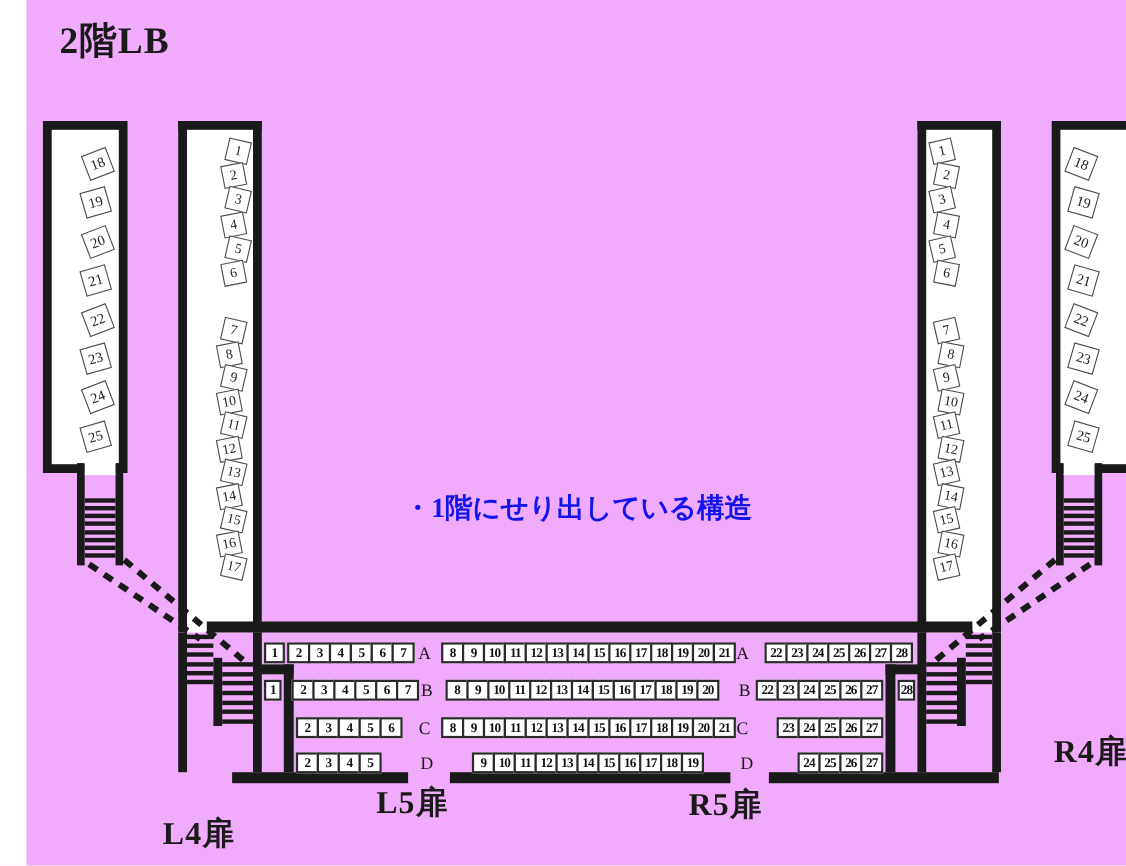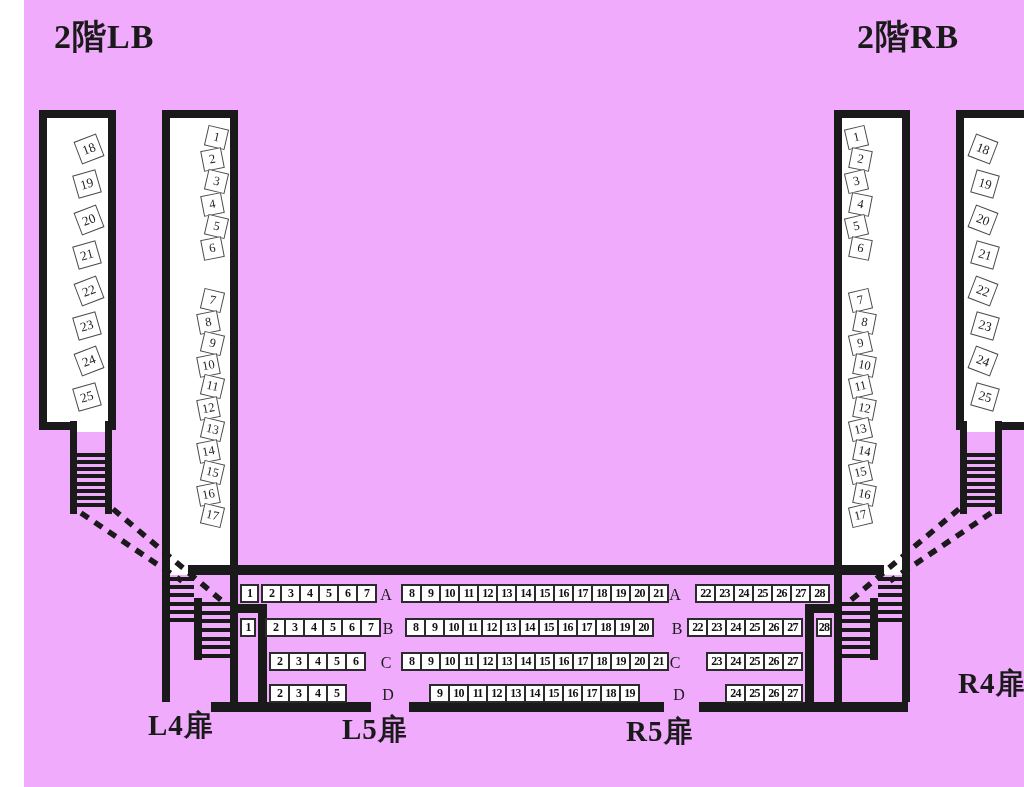--- a/index.html
+++ b/index.html
@@ -26,21 +26,20 @@
   .door{position:absolute;font-size:29px;font-weight:600;letter-spacing:1px;color:#1a1a1a;}
   .notes{position:absolute;color:#1313ee;font-size:25px;font-weight:bold;line-height:34px;}
   svg.overlay{position:absolute;left:0;top:0;pointer-events:none;}
 </style>
 </head>
 <body>
 
 <div class="canvas">
 
   <div class="title" style="left:30px;top:14px;">2階LB</div>
-  <div class="title" style="left:833px;top:14px;">2階RB</div>
 
   <div class="col" style="left:15px;top:110px;width:77px;height:320px;"></div>
 
   <div class="wall" style="left:46px;top:421px;width:7px;height:93px;"></div>
   <div class="wall" style="left:81px;top:421px;width:7px;height:93px;"></div>
   <div class="whitepatch" style="left:53px;top:421px;width:28px;height:11px;"></div>
   <div class="ladder" style="left:53px;top:453px;width:28px;height:54px;">
       <div class="rung"></div>
       <div class="rung"></div>
       <div class="rung"></div>
@@ -320,23 +319,24 @@
     </div>
   <div class="row-letter" style="left:644px;top:686px;">D</div>
   <div class="seat-row" style="left:701px;top:684px;">
       <div class="seat-box">24</div>
       <div class="seat-box">25</div>
       <div class="seat-box">26</div>
       <div class="seat-box">27</div>
     </div>
 
   <div class="notes" style="left:343px;top:446px;">
+    <div>・1階にせり出している構造</div>
   </div>
 
-  <div class="door" style="left:124px;top:706px;">L4扉</div>
+  <div class="door" style="left:124px;top:738px;">L4扉</div>
   <div class="door" style="left:318px;top:710px;">L5扉</div>
   <div class="door" style="left:602px;top:712px;">R5扉</div>
   <div class="door" style="left:934px;top:664px;">R4扉</div>
 
   <svg class="overlay" width="1024" height="787">
     <g stroke="#1a1a1a" stroke-width="5.5" stroke-dasharray="9 7.5" fill="none">
       <line x1="57" y1="513" x2="158" y2="581"></line>
       <line x1="89" y1="509" x2="197" y2="600"></line>
       <line x1="967" y1="513" x2="866" y2="581"></line>
       <line x1="935" y1="509" x2="827" y2="600"></line>

